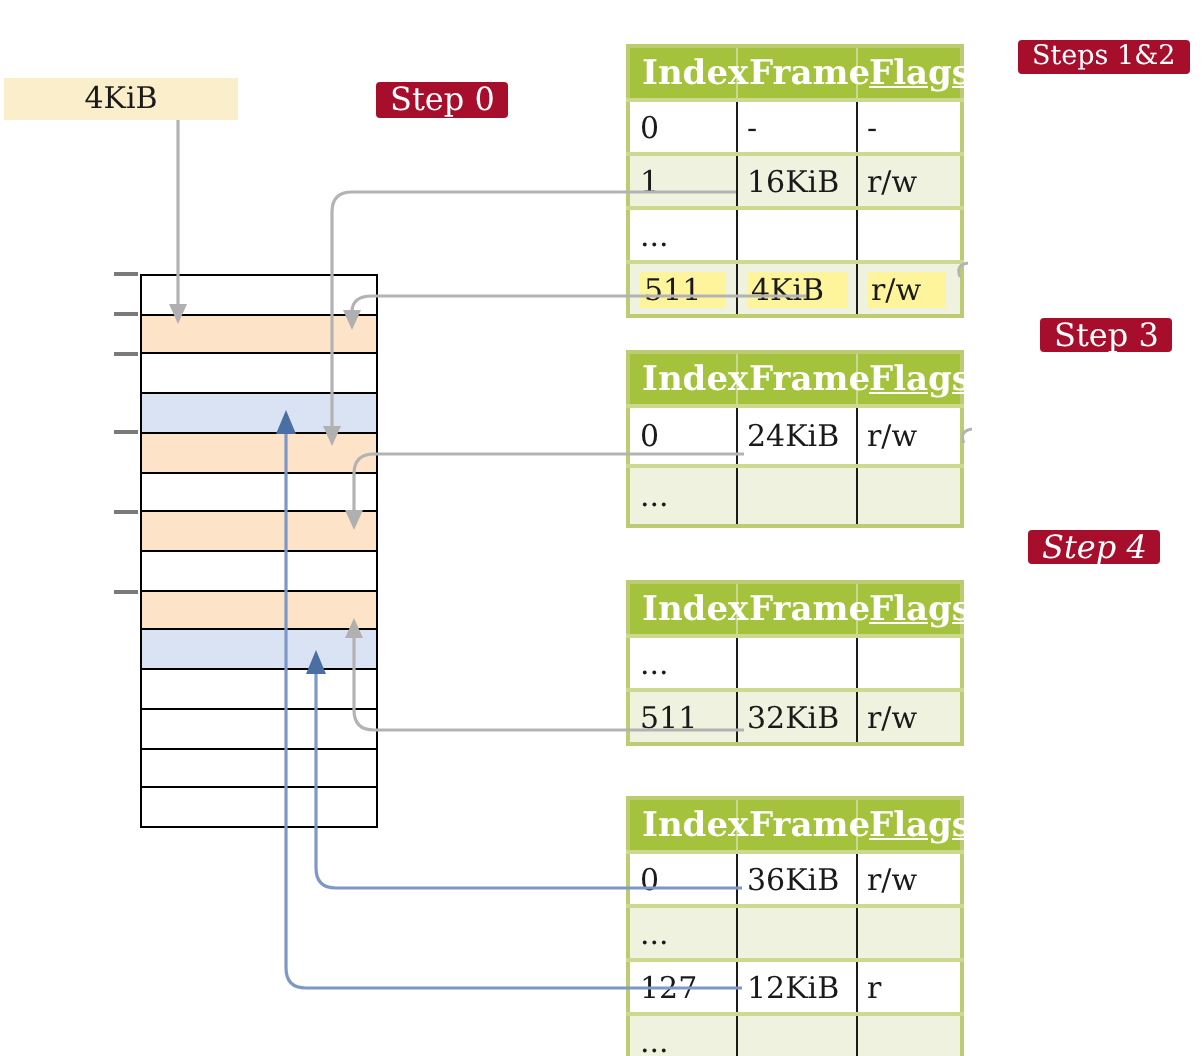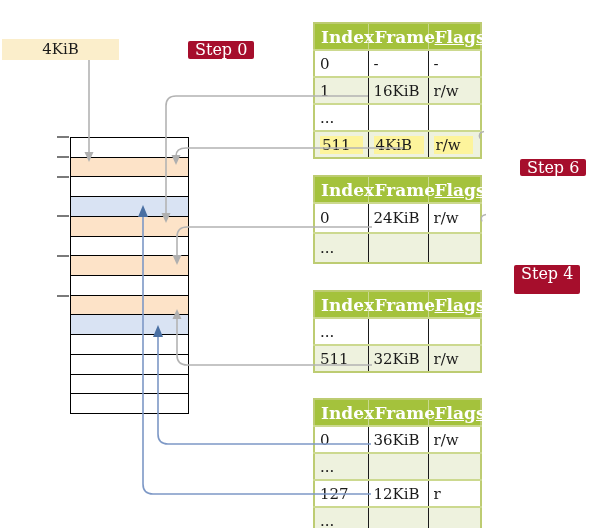--- a/index.html
+++ b/index.html
@@ -13,21 +13,21 @@
     background:#fbeecb;text-align:center;font-size:15px;line-height:21px;
   }
   
   .steplabel{
     position:absolute;background:#a60e2c;color:#fff;font-size:16px;
     line-height:18px;height:18px;padding:0 7px;border-radius:2px;white-space:nowrap;
   }
   .sl-0{left:188px;top:41px;}
   .sl-12{left:509px;top:20px;line-height:17px;height:17px;font-size:13.5px;}
   .sl-3{left:520px;top:159px;line-height:17px;height:17px;}
-  .sl-4{left:514px;top:265px;line-height:17px;height:29px;}
+  .sl-4{left:514px;top:265px;line-height:17px;height:17px;font-style:italic;}
   
   .stack{
     position:absolute;left:70px;top:137px;width:119px;height:277px;
     border:1.5px solid #000;box-sizing:border-box;
     display:flex;flex-direction:column;
   }
   .stack .frame-row{flex:1;border-bottom:1.5px solid #000;}
   .stack .frame-row:last-child{border-bottom:none;}
   .c-white{background:#ffffff;}
   .c-orange{background:#fde3c8;}
@@ -63,21 +63,22 @@
 </head>
 <body>
 
 <div class="canvas">
 
   <div class="frame-box">
     <span>4KiB</span>
   </div>
 
   <div class="steplabel sl-0">Step 0</div>
-  <div class="steplabel sl-3">Step 6</div>
+  <div class="steplabel sl-12">Steps 1&amp;2</div>
+  <div class="steplabel sl-3">Step 3</div>
   <div class="steplabel sl-4">Step 4</div>
 
   <div class="stack">
     <div class="frame-row c-white"></div>
     <div class="frame-row c-orange"></div>
     <div class="frame-row c-white"></div>
     <div class="frame-row c-blue"></div>
     <div class="frame-row c-orange"></div>
     <div class="frame-row c-white"></div>
     <div class="frame-row c-orange"></div>

